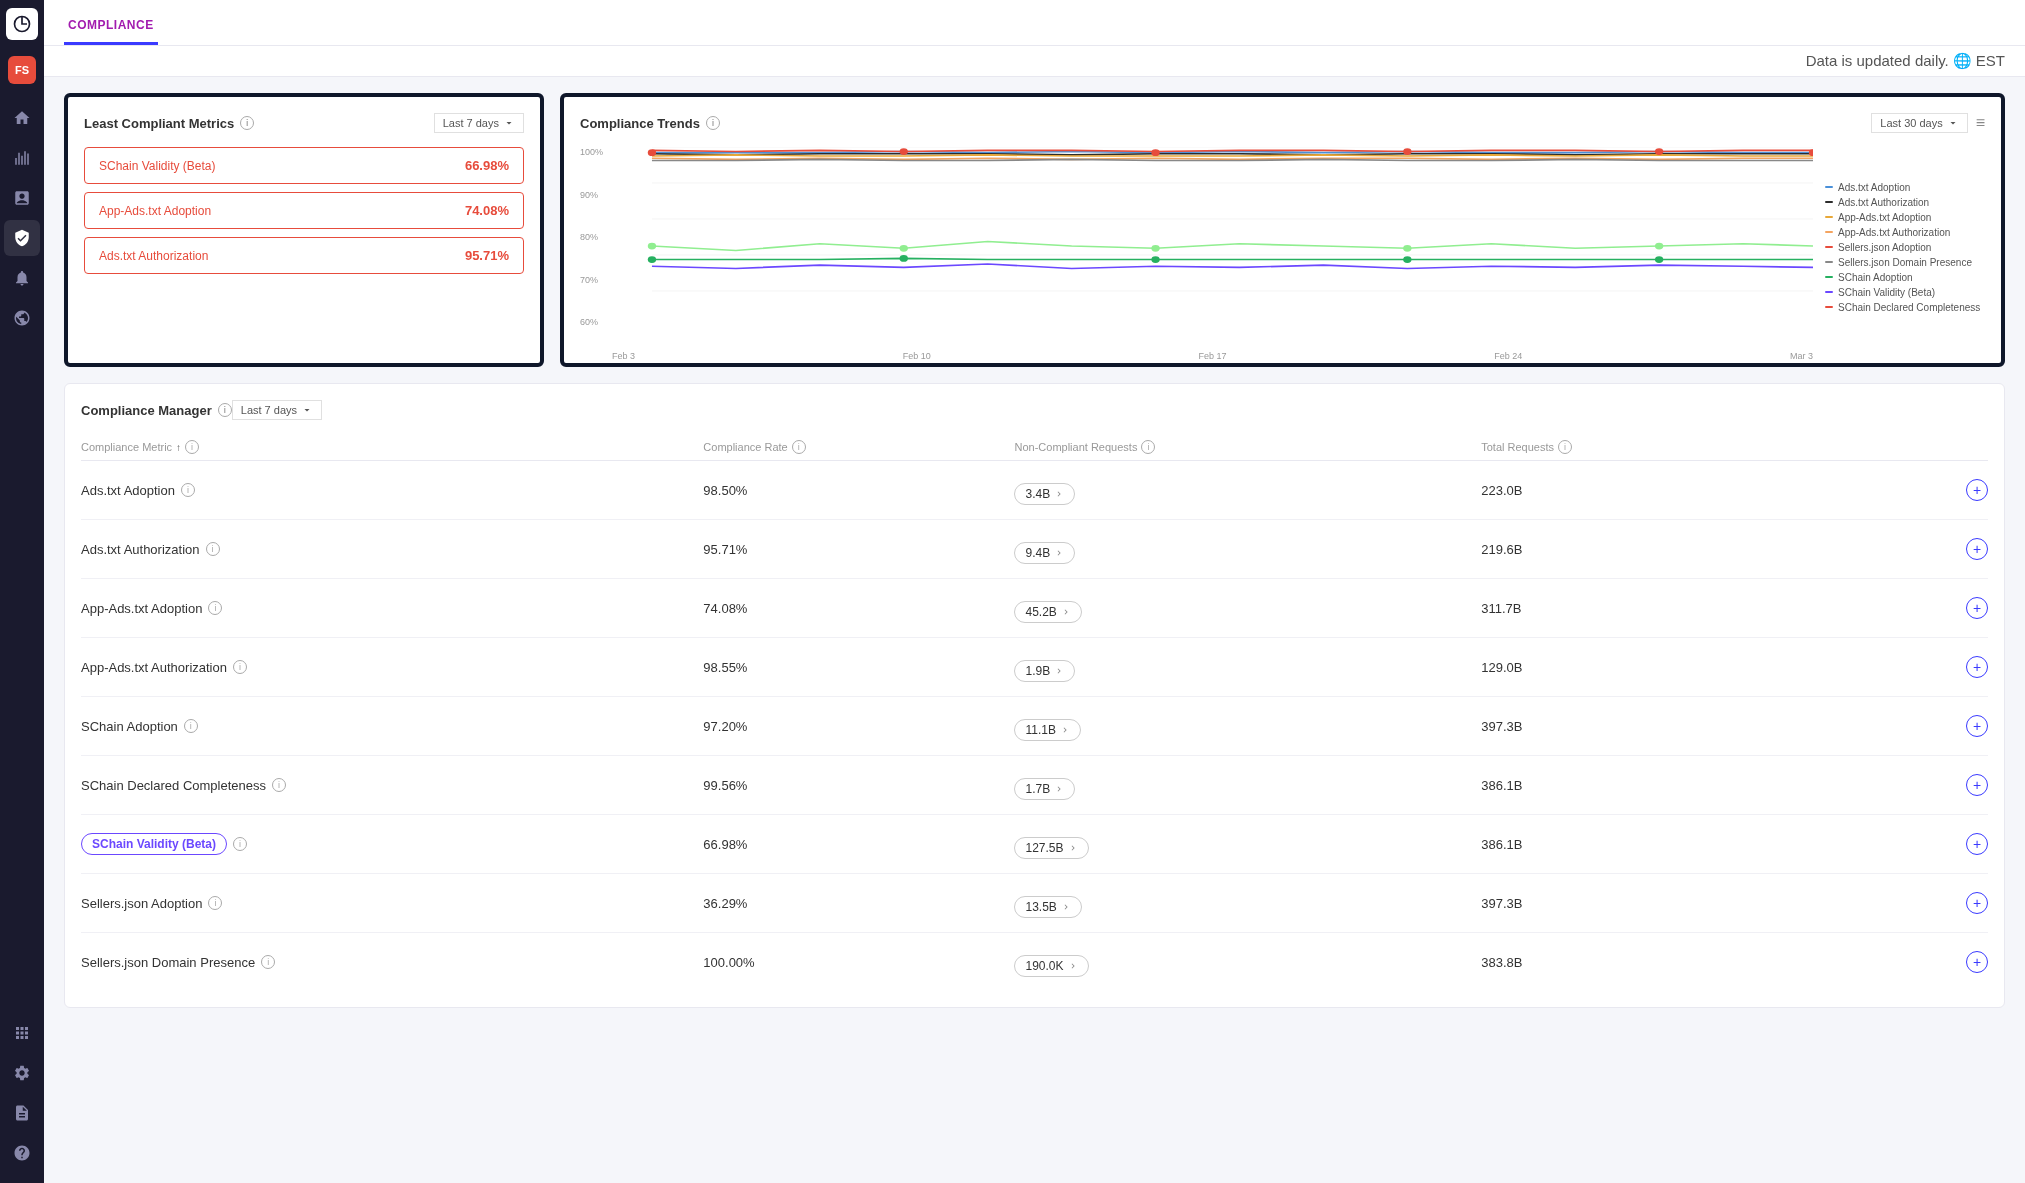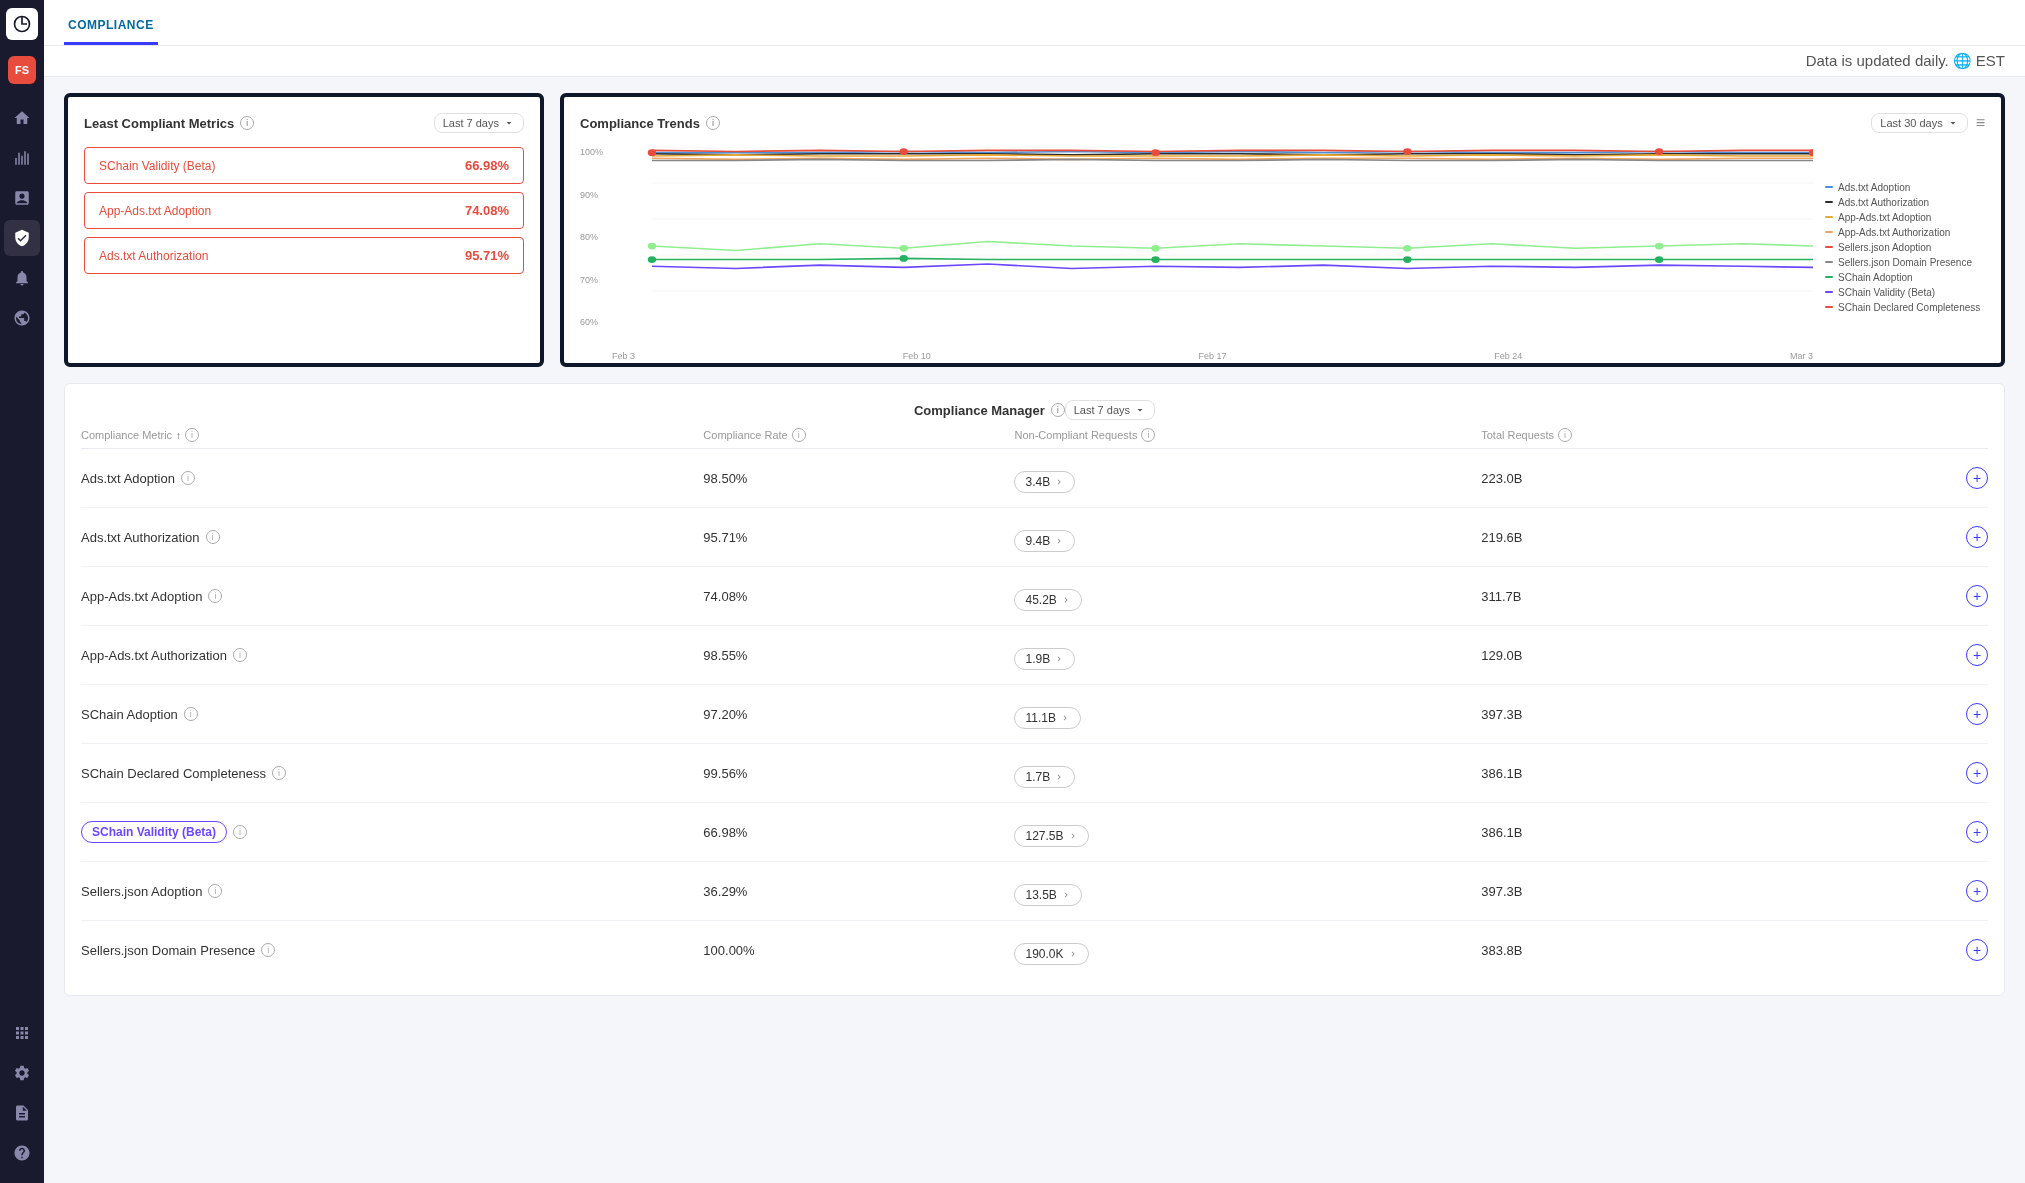--- a/index.html
+++ b/index.html
@@ -59,21 +59,21 @@
       padding: 0 20px;
       height: 46px;
       display: flex;
       align-items: flex-end;
       flex-shrink: 0;
     }
     .topnav-tab {
       padding: 10px 4px;
       font-size: 12px;
       font-weight: 700;
-      color: #0369a1;
+      color: #a21caf;
       border-bottom: 3px solid #3a3aff;
       margin-right: 37px;
       cursor: pointer;
       letter-spacing: 0.5px;
     }
 
     
     .data-update-bar {
       background: #fff;
       padding: 6px 20px;
@@ -140,21 +140,21 @@
       flex-shrink: 0;
     }
     .time-filter {
       display: flex;
       align-items: center;
       gap: 4px;
       font-size: 11px;
       color: #555;
       cursor: pointer;
       border: 1px solid #e0e0e0;
-      border-radius: 8px;
+      border-radius: 0;
       padding: 3px 8px;
     }
     .time-filter svg { width: 12px; height: 12px; }
 
     
     .metric-card {
       border: 1.5px solid #e74c3c;
       border-radius: 4px;
       padding: 10px 14px;
       margin-bottom: 8px;
@@ -209,23 +209,23 @@
 
     
     .compliance-manager {
       background: #fff;
       border-radius: 6px;
       border: 1px solid #e8e8f0;
       padding: 16px;
     }
     .cm-header {
       display: flex;
-      justify-content: center;
-      align-items: center;
-      margin-bottom: 2px;
+      justify-content: flex-start;
+      align-items: center;
+      margin-bottom: 14px;
     }
     .cm-title {
       font-size: 13px;
       font-weight: 600;
       color: #333;
       display: flex;
       align-items: center;
       gap: 6px;
     }
     .cm-table-header {

